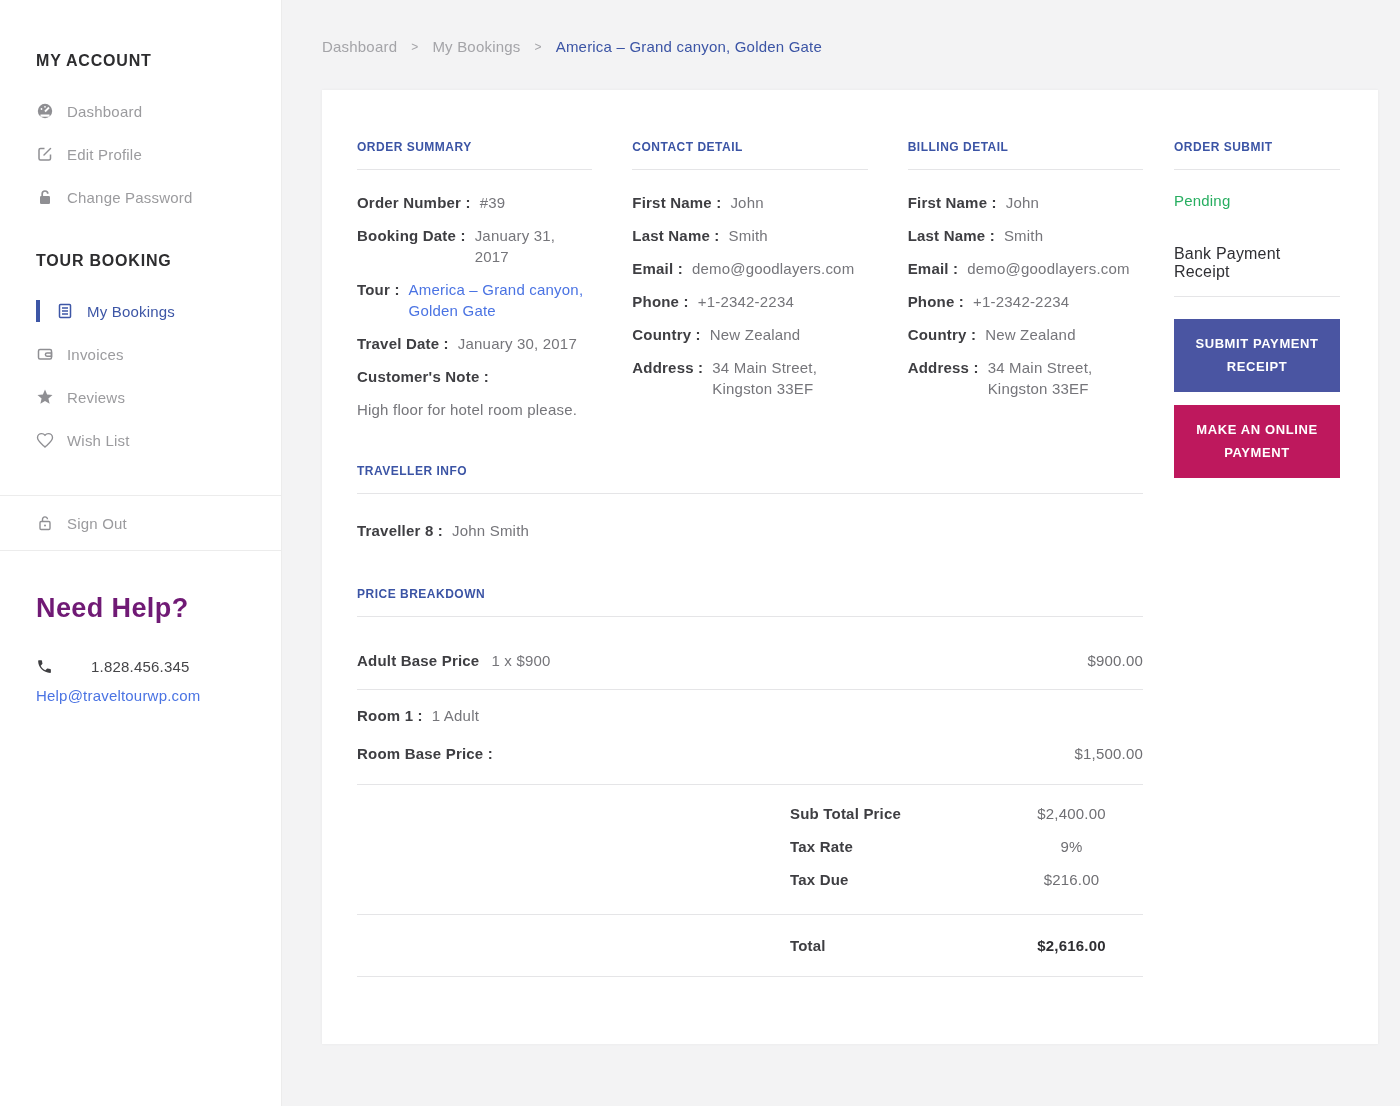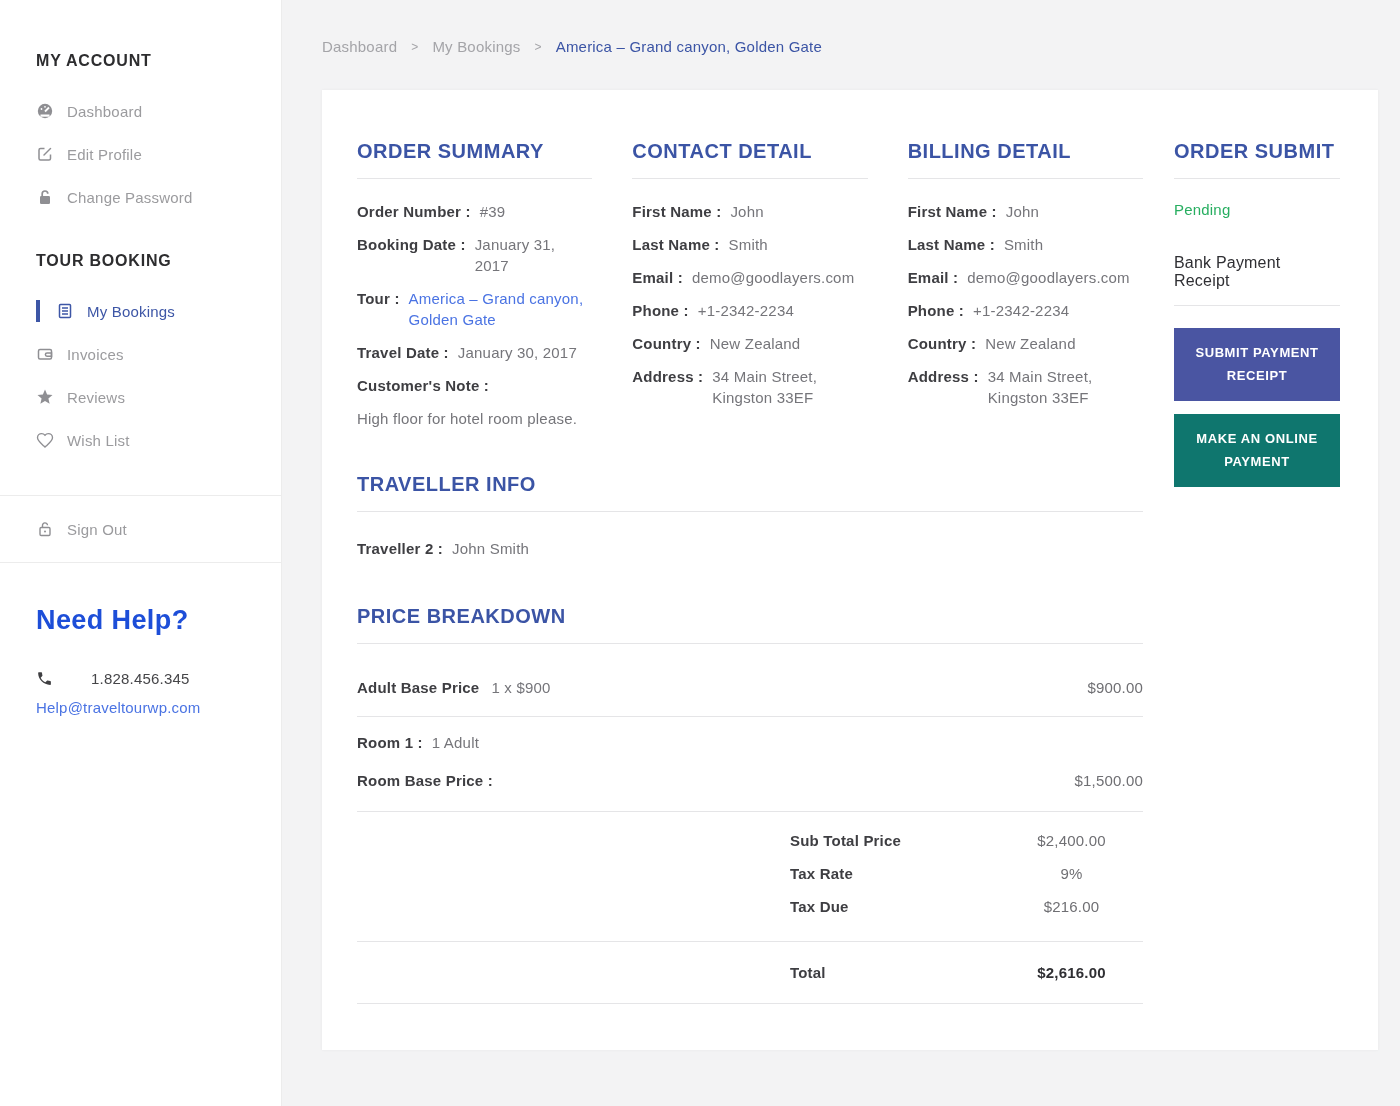--- a/index.html
+++ b/index.html
@@ -27,45 +27,45 @@
     color:#9b9b9e; margin-bottom:21px; cursor:pointer; min-height:22px;
   }
   .side-item .abar { display:none; }
   .side-item.active .abar {
     display:block; width:4px; height:22px; background:#3d56a6; margin-right:16px;
   }
   .side-item .ic { width:18px; height:18px; margin-right:13px; flex:0 0 18px; display:flex; align-items:center; justify-content:center; }
   .side-item.active { color:#3d56a6; }
   .signout-wrap {
     border-top:1px solid #ececec; border-bottom:1px solid #ececec;
-    padding:22px 0; margin-top:32px;
+    padding:16px 0; margin-top:32px;
   }
   .signout-wrap .side-item { margin-bottom:0; }
   .need-help { padding:42px 36px 0 36px; }
-  .need-help h2 { font-size:27px; color:#1d4ed8; letter-spacing:.4px; margin-bottom:34px; font-weight:bold; }
+  .need-help h2 { font-size:27px; color:#701a75; letter-spacing:.4px; margin-bottom:34px; font-weight:bold; }
   .help-phone { display:flex; align-items:center; color:#454548; margin-bottom:12px;gap:24px; }
   .help-phone .ic { width:17px; height:17px; margin-right:14px; display:flex; align-items:center; }
   .help-email { color:#4a73e3; cursor:pointer; }
 
   
   .main { flex:1; padding:38px 22px 30px 40px; }
   .breadcrumb { display:flex; align-items:center; gap:14px; margin-bottom:35px; font-size:15px; }
   .crumb { color:#a4a4a8; cursor:pointer; }
   .crumb-sep { color:#a4a4a8; font-size:12px; }
   .crumb.current { color:#3b54a5; cursor:default; }
 
   .card {
     background:#fff; width:1056px; padding:50px 38px 0 35px;
     box-shadow:0 0 3px rgba(0,0,0,.05); display:flex; min-height:954px;
   }
   .card-left { flex:1; padding-bottom:46px; }
   .card-right { width:166px; flex:0 0 166px; margin-left:31px; }
 
   h3.sec-title {
-    font-size:20px; font-weight:bold; color:#3b54a5; letter-spacing:.5px;
+    font-size:12px; font-weight:bold; color:#3b54a5; letter-spacing:.5px;
     padding-bottom:15px; border-bottom:1px solid #e5e5e7; margin-bottom:22px;
   }
   .cols { display:flex; gap:40px; margin-bottom:44px; }
   .col { flex:1; min-width:0; }
 
   .frow { display:flex; margin-bottom:12px; line-height:21px; }
   .flabel { font-weight:bold; color:#3e3e42; margin-right:9px; white-space:nowrap; }
   .fvalue { color:#75757a; white-space:pre-line; }
   .fvalue.link { color:#4a73e3; cursor:pointer; }
   .note-text { color:#75757a; line-height:21px; }
@@ -96,21 +96,21 @@
   
   .status-text { color:#27ae60; margin-bottom:36px; }
   .receipt-title { font-size:16px; font-weight:normal; color:#2f2f33; padding-bottom:15px; border-bottom:1px solid #e5e5e7; margin-bottom:22px; }
   .btn {
     display:block; width:166px; border:none; cursor:pointer; color:#fff;
     font-family:"Liberation Sans", sans-serif; font-size:13px; font-weight:bold;
     letter-spacing:.6px; line-height:1.8; padding:13px 10px; text-align:center;
     margin-bottom:13px;
   }
   .btn.indigo { background:#4a55a2; }
-  .btn.teal { background:#0f766e; }
+  .btn.teal { background:#be185d; }
 
   svg { display:block; }
 </style>
 </head>
 <body>
 
 <div class="page">
 
   <aside class="sidebar">
 
@@ -326,21 +326,21 @@
               <span class="flabel">Address :</span>
               <span class="fvalue">34 Main Street,
 Kingston 33EF</span>
             </div>
           </section>
         </div>
 
         <section class="trav-section">
           <h3 class="sec-title">TRAVELLER INFO</h3>
           <div class="frow">
-            <span class="flabel">Traveller 2 :</span>
+            <span class="flabel">Traveller 8 :</span>
             <span class="fvalue">John Smith</span>
           </div>
         </section>
 
         <section>
           <h3 class="sec-title">PRICE BREAKDOWN</h3>
 
           <div class="pb-row">
             <div class="pb-left">
               <span class="flabel">Adult Base Price</span>

